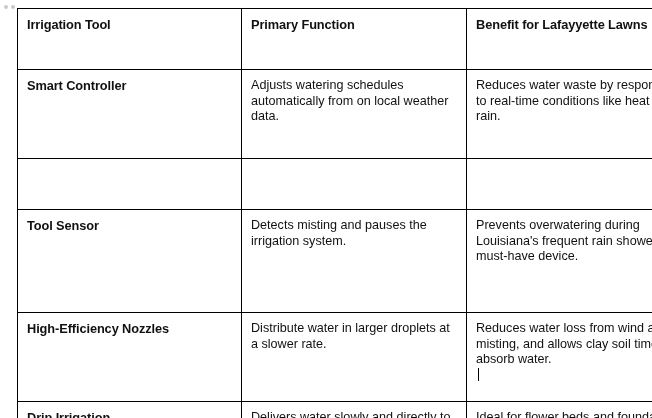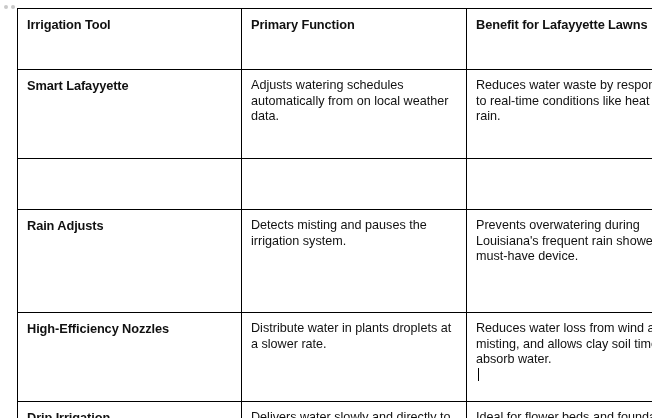--- a/index.html
+++ b/index.html
@@ -108,21 +108,21 @@
         <td class="col-func">
           <span class="cell-strong cell-text">Primary Function</span>
         </td>
         <td class="col-benefit">
           <span class="cell-strong cell-text">Benefit for Lafayyette Lawns</span>
         </td>
       </tr>
 
       <tr class="row-smart">
         <td class="col-tool">
-          <span class="cell-strong cell-text">Smart Lafayyette</span>
+          <span class="cell-strong cell-text">Smart Controller</span>
         </td>
         <td class="col-func">
           <span class="cell-text">Adjusts watering schedules automatically from on local weather data.</span>
         </td>
         <td class="col-benefit">
           <span class="cell-text">Reduces water waste by responding to real-time conditions like heat and rain.</span>
         </td>
       </tr>
 
       <tr class="row-empty">
@@ -132,36 +132,36 @@
         <td class="col-func">
           <span class="cell-text"></span>
         </td>
         <td class="col-benefit">
           <span class="cell-text"></span>
         </td>
       </tr>
 
       <tr class="row-rain">
         <td class="col-tool">
-          <span class="cell-strong cell-text">Rain Adjusts</span>
+          <span class="cell-strong cell-text">Tool Sensor</span>
         </td>
         <td class="col-func">
           <span class="cell-text">Detects misting and pauses the irrigation system.</span>
         </td>
         <td class="col-benefit">
           <span class="cell-text">Prevents overwatering during Louisiana's frequent rain showers. A must-have device.</span>
         </td>
       </tr>
 
       <tr class="row-nozzle">
         <td class="col-tool">
           <span class="cell-strong cell-text">High-Efficiency Nozzles</span>
         </td>
         <td class="col-func">
-          <span class="cell-text">Distribute water in plants droplets at a slower rate.</span>
+          <span class="cell-text">Distribute water in larger droplets at a slower rate.</span>
         </td>
         <td class="col-benefit">
           <span class="cell-text">Reduces water loss from wind and misting, and allows clay soil time to absorb water.</span>
           <span class="text-caret"></span>
           
         </td>
       </tr>
 
       <tr class="row-drip">
         <td class="col-tool">

